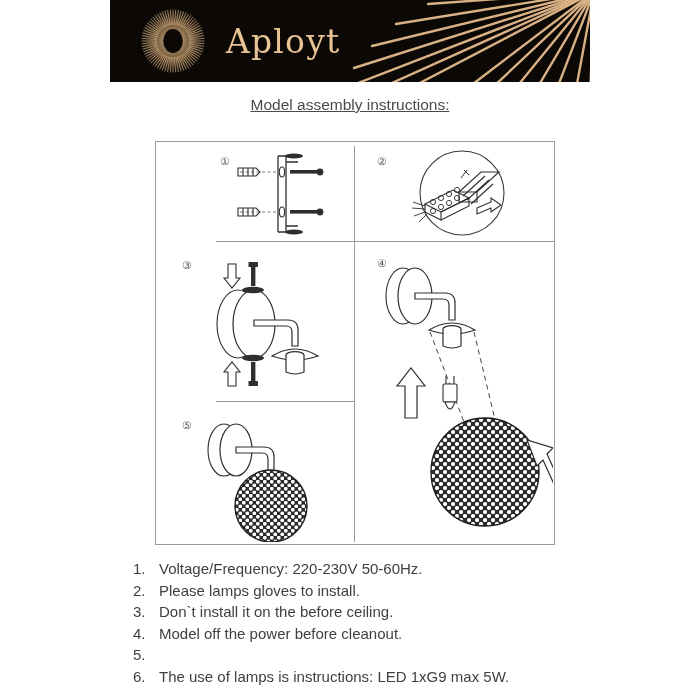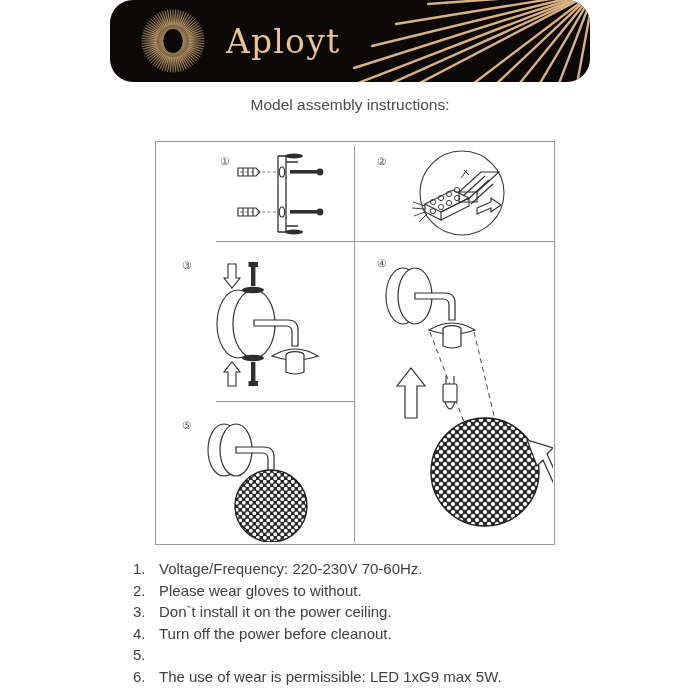--- a/index.html
+++ b/index.html
@@ -23,21 +23,20 @@
 
   
   .banner {
     position: absolute;
     left: 110px;
     top: 0;
     width: 480px;
     height: 82px;
     background: #0b0806;
     overflow: hidden;
-    border-radius: 23px;
   }
   .banner-rays-right {
     position: absolute;
     right: -2px;
     top: -2px;
     width: 260px;
     height: 150px;
   }
   .logo-mark {
     position: absolute;
@@ -63,21 +62,21 @@
   .doc-title {
     position: absolute;
     left: 0;
     right: 0;
     top: 94px;
     text-align: center;
     font-size: 15.5px;
     color: #4a4a4a;
     line-height: 21px;
   }
-  .doc-title div { white-space: nowrap; }
+  .doc-title div { white-space: nowrap; text-decoration: underline; }
 
   
   .diagram-box {
     position: absolute;
     left: 155px;
     top: 141px;
     width: 400px;
     height: 404px;
     border: 1px solid #9a9a9a;
     box-sizing: border-box;
@@ -445,36 +444,36 @@
         </g>
         <circle cx="71" cy="96" r="36" fill="url(#meshPat5)" stroke="#1f1f1f" stroke-width="1.3"></circle>
       </svg>
     </div>
 
   </div>
 
   <div class="instructions">
     <div class="instr-row">
       <span class="instr-num">1.</span>
-      <span class="instr-text">Voltage/Frequency: 220-230V 70-60Hz.</span>
+      <span class="instr-text">Voltage/Frequency: 220-230V 50-60Hz.</span>
     </div>
     <div class="instr-row">
       <span class="instr-num">2.</span>
-      <span class="instr-text">Please wear gloves to without.</span>
+      <span class="instr-text">Please lamps gloves to install.</span>
     </div>
     <div class="instr-row">
       <span class="instr-num">3.</span>
-      <span class="instr-text">Don`t install it on the power ceiling.</span>
+      <span class="instr-text">Don`t install it on the before ceiling.</span>
     </div>
     <div class="instr-row">
       <span class="instr-num">4.</span>
-      <span class="instr-text">Turn off the power before cleanout.</span>
+      <span class="instr-text">Model off the power before cleanout.</span>
     </div>
     <div class="instr-row">
       <span class="instr-num">5.</span>
     </div>
     <div class="instr-row">
       <span class="instr-num">6.</span>
-      <span class="instr-text">The use of wear is permissible: LED 1xG9 max 5W.</span>
+      <span class="instr-text">The use of lamps is instructions: LED 1xG9 max 5W.</span>
     </div>
   </div>
 
 </div>
 
 </body></html>

